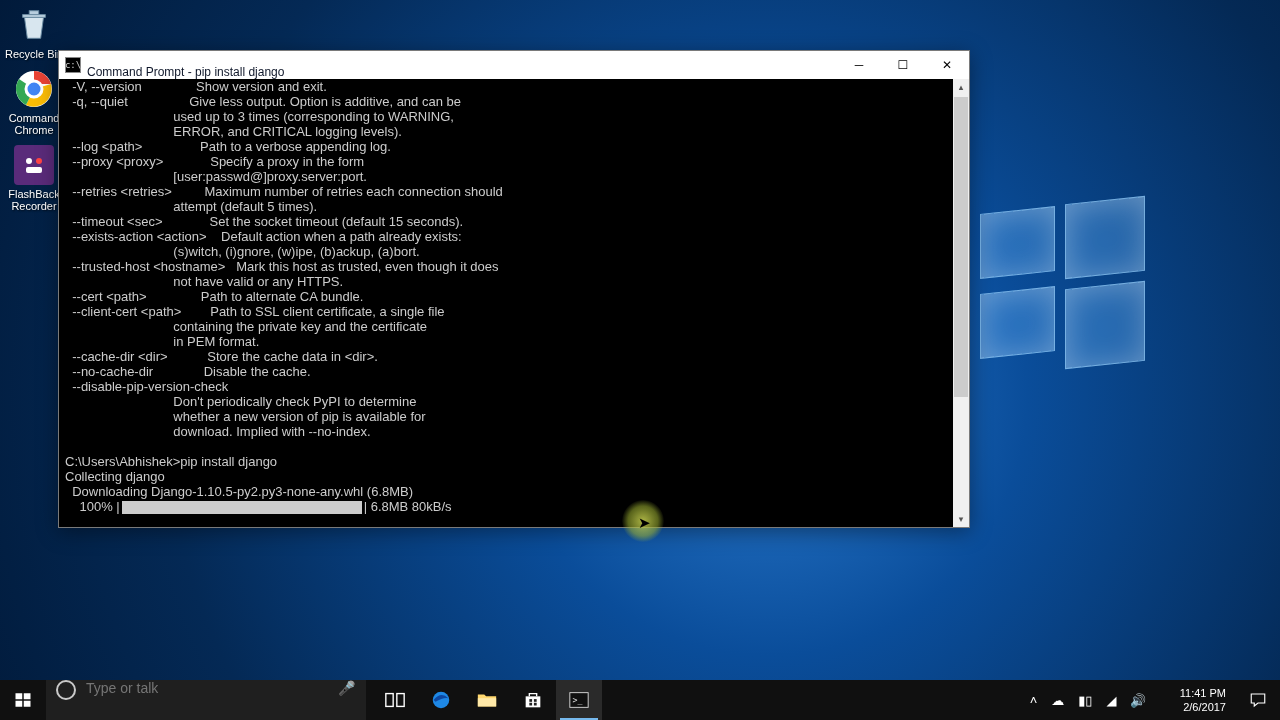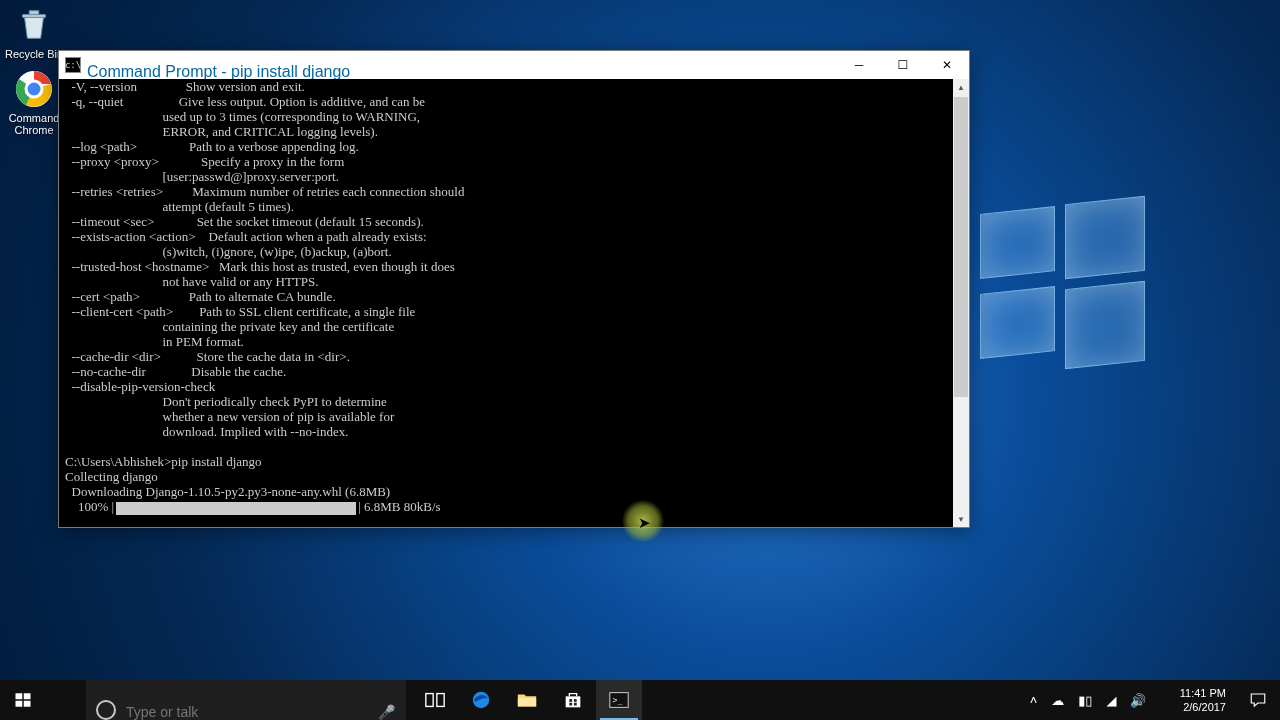--- a/index.html
+++ b/index.html
@@ -27,43 +27,43 @@
 .win10-logo .p4 { left:85px; top:85px; width:80px; height:80px; transform:skewY(-6deg); }
 
 
 .cmd-window {
   position: absolute; left: 58px; top: 50px; width: 912px; height: 478px;
   background: #fff; border: 1px solid #7a7a7a; box-shadow: 0 4px 20px rgba(0,0,0,.4);
   display:flex; flex-direction:column;
 }
 .titlebar { height: 28px; background: #fff; display:flex; align-items:center; padding-left:6px; }
 .titlebar .app-ico { width:16px;height:16px; background:#000; border:1px solid #888; margin-right:6px; display:flex;align-items:center;justify-content:center;color:#ccc;font-size:9px;font-family:monospace;}
-.titlebar .title { font-size: 16px; color:#0369a1; flex:1;margin-top:13px; }
+.titlebar .title { font-size: 12px; color:#0f172a; flex:1;margin-top:13px; }
 .winbtns { display:flex; height:100%; }
 .winbtn { width:44px; display:flex; align-items:center; justify-content:center; cursor:pointer; font-size:12px; color:#000;}
 
 .cmd-body { flex:1; display:flex; background:#000; }
-.cmd-text { flex:1; padding:0 6px; font-family: Liberation Serif, serif; font-size:13px; line-height:15px; color:#ccc; white-space:pre; overflow:hidden; }
+.cmd-text { flex:1; padding:0 6px; font-family: Liberation Sans, sans-serif; font-size:13px; line-height:15px; color:#ccc; white-space:pre; overflow:hidden; }
 .cmd-scrollbar { width:16px; background:#f0f0f0; position:relative; }
 .cmd-scrollbar .arrow { position:absolute; left:0; width:16px; height:16px; background:#f0f0f0; display:flex;align-items:center;justify-content:center;font-size:9px;color:#555; cursor:pointer;}
 .cmd-scrollbar .arrow.up { top:0; }
 .cmd-scrollbar .arrow.down { bottom:0; }
 .cmd-scrollbar .thumb { position:absolute; left:1px; top:18px; width:14px; height:300px; background:#ccc; cursor:pointer;}
 
 .progress-bar { display:inline-block; width:240px; height:13px; background:#ccc; vertical-align:middle; margin:0 2px; }
 
 
 .cursor-spot { position:absolute; left:622px; top:500px; width:42px; height:42px; border-radius:50%;
   background: radial-gradient(circle, rgba(200,210,80,0.85) 0%, rgba(160,180,50,0.55) 50%, rgba(120,150,30,0) 72%); pointer-events:none;}
 .cursor-arrow { position:absolute; left:638px; top:514px; font-size:15px; color:#000; pointer-events:none;}
 
 
 .taskbar { position:absolute; bottom:0; left:0; right:0; height:40px; background:#101010; display:flex; align-items:stretch; color:#fff; }
 .taskbar .startbtn { width:46px; display:flex;align-items:center;justify-content:center; cursor:pointer;}
-.search { flex:0 0 320px; background:#1f1f1f; display:flex; align-items:flex-end; padding:0 10px; gap:10px;margin-left:40px; }
+.search { flex:0 0 320px; background:#1f1f1f; display:flex; align-items:flex-start; padding:0 10px; gap:10px; }
 .search .cortana { width:20px;height:20px;border:2px solid #c9c9c9;border-radius:50%; }
 .search input { flex:1; background:transparent; border:none; outline:none; color:#bbb; font-size:14px; }
 .search .mic { color:#ccc; font-size:14px; }
 .task-icons { display:flex; align-items:center; margin-left:6px; }
 .task-icon { width:46px; height:40px; display:flex;align-items:center;justify-content:center; cursor:pointer; position:relative;}
 .task-icon.active { background:#2a2a2a; }
 .task-icon.active::after { content:""; position:absolute; bottom:0; left:4px; right:4px; height:2px; background:#76b9ed; }
 .task-icon svg{width:22px;height:22px;}
 .tray { margin-left:auto; display:flex; align-items:center; gap:4px; padding-right:2px; font-size:11px; }
 .tray .tic{ padding:0 5px; cursor:pointer; color:#fff; font-size:13px;}
@@ -89,20 +89,32 @@
       <svg viewBox="0 0 40 40">
           <circle cx="20" cy="20" r="18" fill="#fff"></circle>
           <path d="M20 2 A18 18 0 0 1 37 15 L20 15Z" fill="#ea4335"></path>
           <path d="M37 15 A18 18 0 0 1 12 36 L20 20Z" fill="#fbbc05"></path>
           <path d="M12 36 A18 18 0 0 1 5 10 L20 20Z" fill="#34a853"></path>
           <circle cx="20" cy="20" r="8" fill="#4285f4"></circle>
           <circle cx="20" cy="20" r="8" fill="none" stroke="#fff" stroke-width="3"></circle>
         </svg>
     </div>
     <div>Command Chrome</div>
+  </div>
+  <div class="desktop-icon">
+    <div class="ico">
+      <div class="flashback-ico">
+          <svg viewBox="0 0 24 24" width="24" height="24">
+            <circle cx="7" cy="8" r="3" fill="#fff"></circle>
+            <circle cx="17" cy="8" r="3" fill="#ff4444"></circle>
+            <rect x="4" y="14" width="16" height="6" rx="2" fill="#fff"></rect>
+          </svg>
+        </div>
+    </div>
+    <div>FlashBack Recorder</div>
   </div>
 </div>
 
 <div class="win10-logo">
   <div class="pane p1"></div>
     <div class="pane p2"></div>
     <div class="pane p3"></div>
     <div class="pane p4"></div>
 </div>
 

